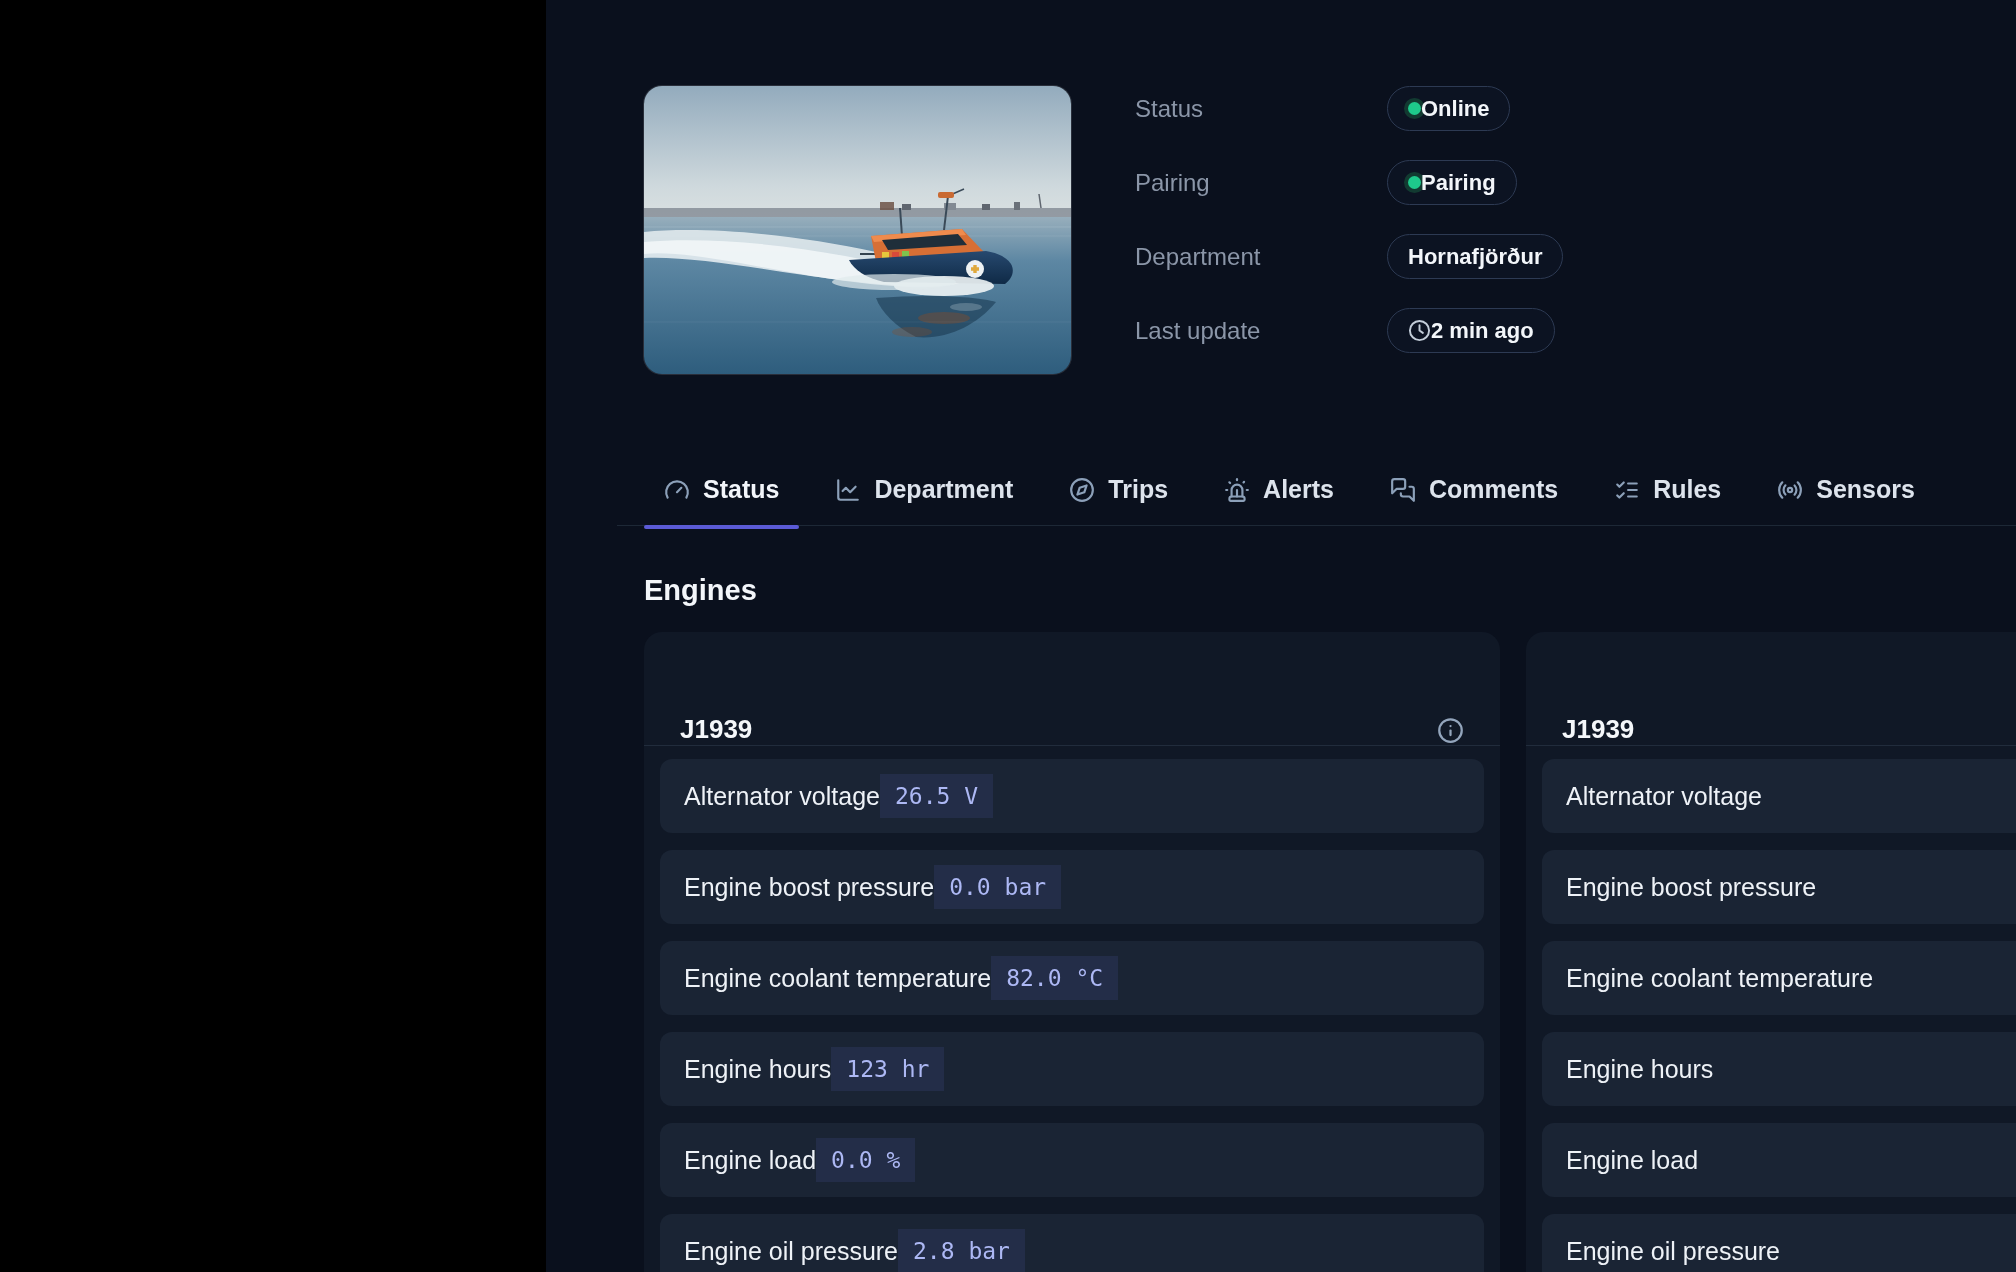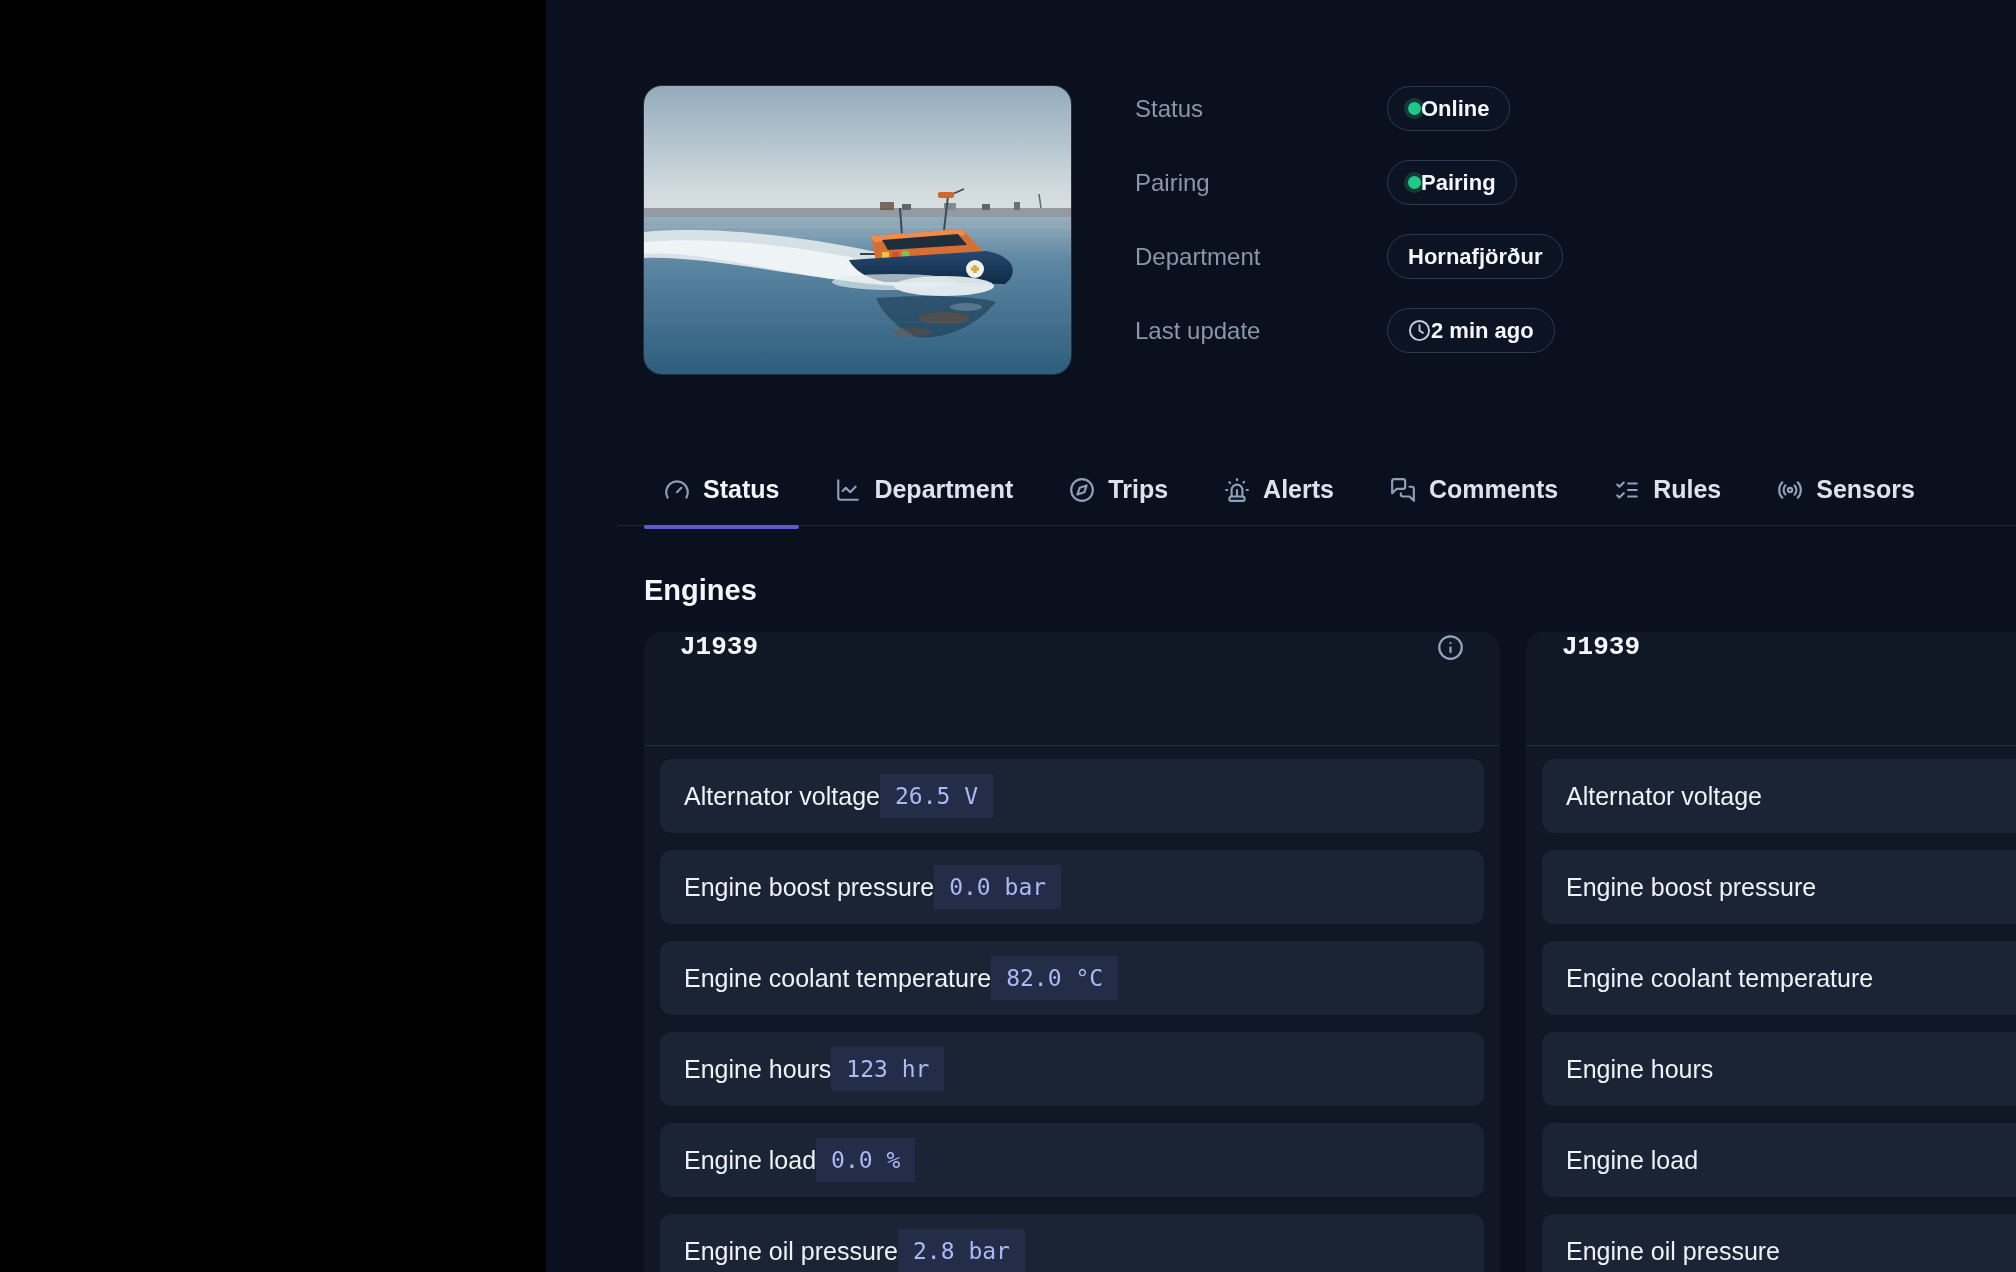--- a/index.html
+++ b/index.html
@@ -34,22 +34,22 @@
   .t-icon{display:flex;align-items:center;}
   .t-icon svg,.b-icon svg{stroke:#8ca0b9;fill:none;stroke-width:2;stroke-linecap:round;stroke-linejoin:round;}
   .b-icon svg{stroke:#c3cdd9;}
 
   
   .section-title{margin-top:45px;font-size:29px;line-height:32px;font-weight:700;color:#f3f6fa;}
 
   
   .cards{margin-top:26px;display:flex;gap:26px;}
   .card{width:856px;height:780px;background:#101826;border-radius:18px;flex:0 0 auto;box-sizing:border-box;}
-  .card-header{height:113px;display:flex;align-items:flex-start;justify-content:space-between;
-               padding:0 35px 0 36px;border-bottom:1px solid #212c3c;font-family:Liberation Mono, monospace;}
+  .card-header{height:113px;display:flex;align-items:flex-end;justify-content:space-between;
+               padding:0 35px 0 36px;border-bottom:1px solid #212c3c;}
   .card-title{font-size:26px;font-weight:700;color:#f4f7fa;}
   .info-btn{display:flex;align-items:center;justify-content:center;width:30px;height:30px;cursor:pointer;}
   .info-btn svg{stroke:#93a5bc;fill:none;stroke-width:2;stroke-linecap:round;}
   .card-rows{padding:13px 16px 16px 16px;}
   .row{height:74px;background:#1a2434;border-radius:12px;display:flex;align-items:center;
        padding:0 18px 0 24px;margin-bottom:17px;}
   .row-label{font-size:25px;font-weight:500;color:#eef2f7;}
   .pill{height:44px;display:flex;align-items:center;padding:0 15px;border-radius:0;background:#232d48;
         font-family:"DejaVu Sans Mono",monospace;font-size:23px;color:#adb8f4;white-space:pre;}
 </style>

